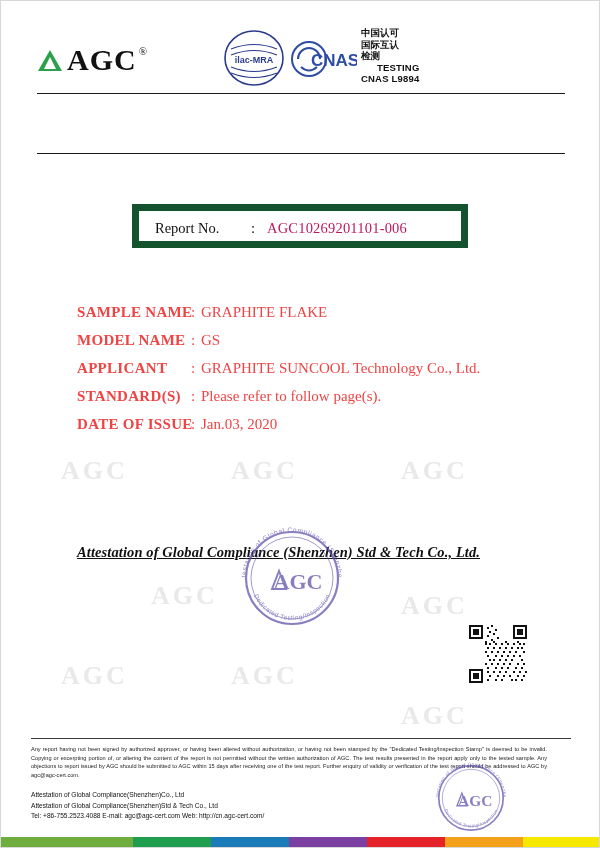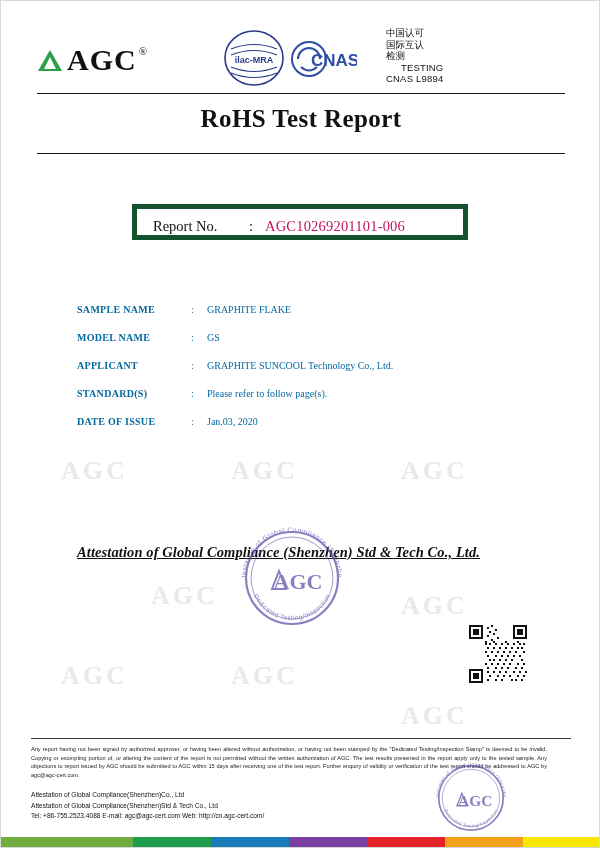--- a/index.html
+++ b/index.html
@@ -71,22 +71,21 @@
     height: 56px;
   }
   .cnas-text {
     position: absolute;
     left: 360px;
     top: 8px;
     font-family: "Liberation Sans", sans-serif;
     font-size: 9.5px;
     line-height: 11.5px;
     color: #111;
-    font-weight: normal;
-    margin-left: 25px;
+    font-weight: bold;
   }
   .cnas-text .en {
     font-family: "Liberation Sans", sans-serif;
     letter-spacing: 0.2px;
     text-align: right;
   }
 
   
   .rule {
     position: absolute;
@@ -108,22 +107,22 @@
     color: #111;
     letter-spacing: 0.4px;
   }
 
   
   .report-box {
     position: absolute;
     left: 131px;
     top: 203px;
     width: 336px;
-    height: 36px;
-    border: 5px solid #14532d;
+    height: 44px;
+    border: 7px solid #14532d;
     box-sizing: border-box;
   }
   .report-box .lbl {
     position: absolute;
     left: 16px;
     top: 9px;
     font-size: 14.5px;
     color: #111;
   }
   .report-box .colon {
@@ -145,39 +144,39 @@
   
   .fields {
     position: absolute;
     left: 76px;
     top: 303px;
     width: 470px;
   }
   .field-row {
     position: relative;
     height: 28px;
-    font-size: 10px;
-    color: #0369a1;
+    font-size: 15px;
+    color: #ef4444;
     text-decoration: underline;
   }
   .field-row .fname {
     position: absolute;
     left: 0;
     top: 0;
     font-weight: bold;
     letter-spacing: 0.3px;
   }
   .field-row .fcolon {
     position: absolute;
     left: 114px;
     top: 0;
   }
   .field-row .fval {
     position: absolute;
-    left: 130px;
+    left: 124px;
     top: 0;
     text-align: center;
   }
 
   
   .signature {
     position: absolute;
     left: 76px;
     top: 543px;
     width: 470px;
@@ -308,21 +307,20 @@
     <div class="cnas-text">
       <div>中国认可</div>
       <div>国际互认</div>
       <div>检测</div>
       <div class="en">TESTING</div>
       <div class="en">CNAS L9894</div>
     </div>
   </div>
 
   <div class="rule top"></div>
-  <div class="doc-title">RoHS Test Report</div>
   <div class="rule bottom"></div>
 
   <div class="report-box">
     <span class="lbl">Report No.</span>
     <span class="colon">:</span>
     <span class="val">AGC10269201101-006</span>
   </div>
 
   <div class="wm" style="left:60px; top:455px;">AGC</div>
   <div class="wm" style="left:230px; top:455px;">AGC</div>

